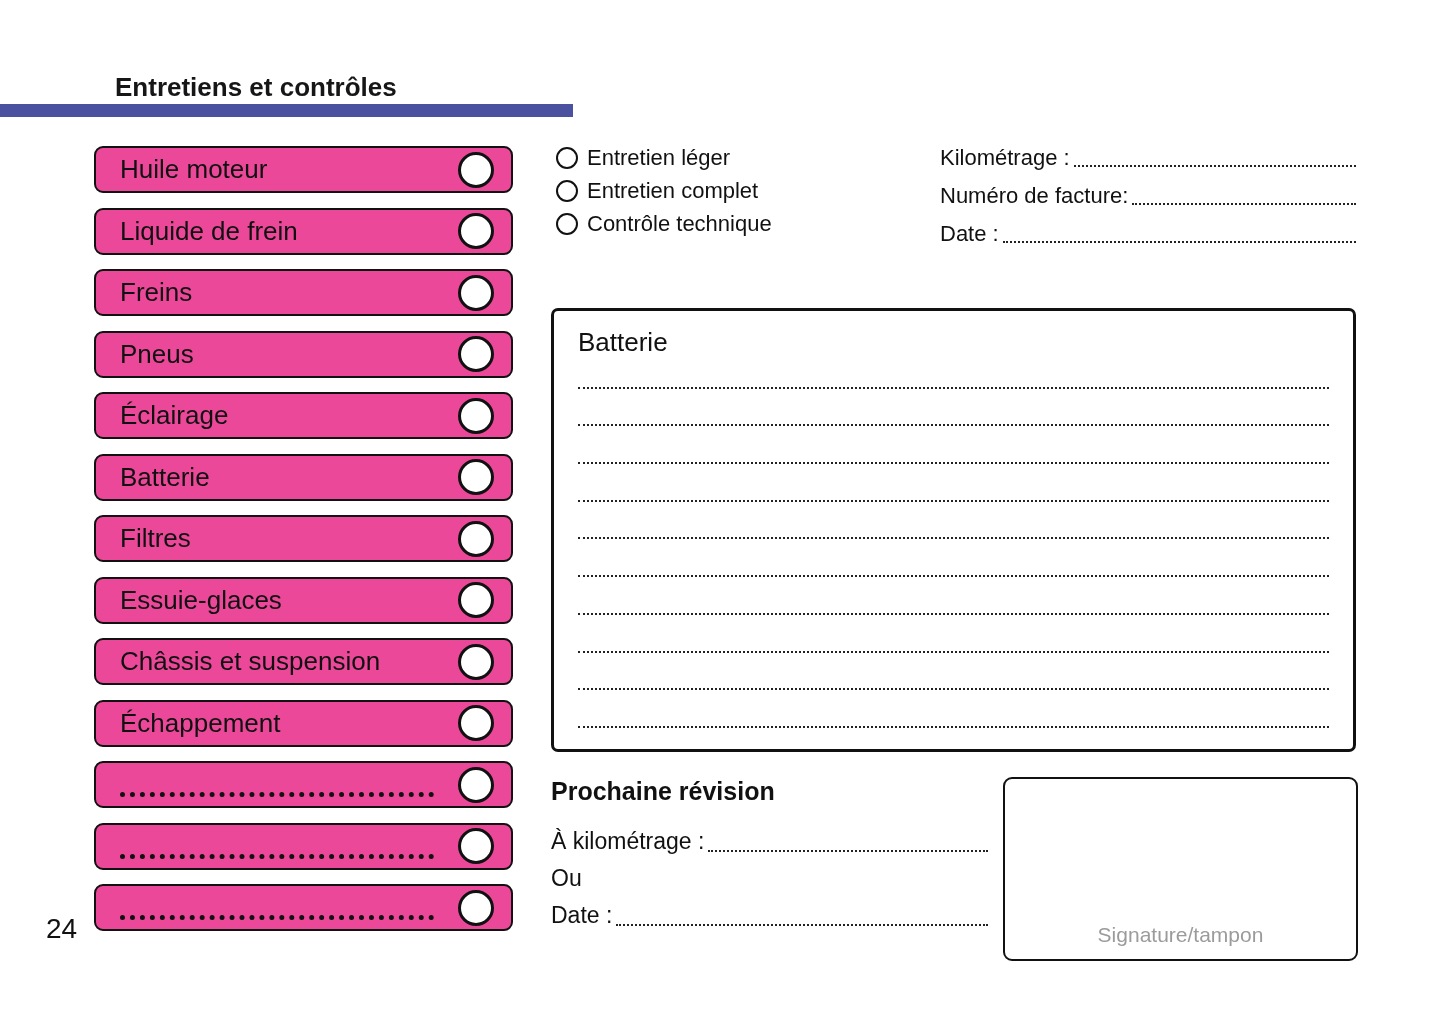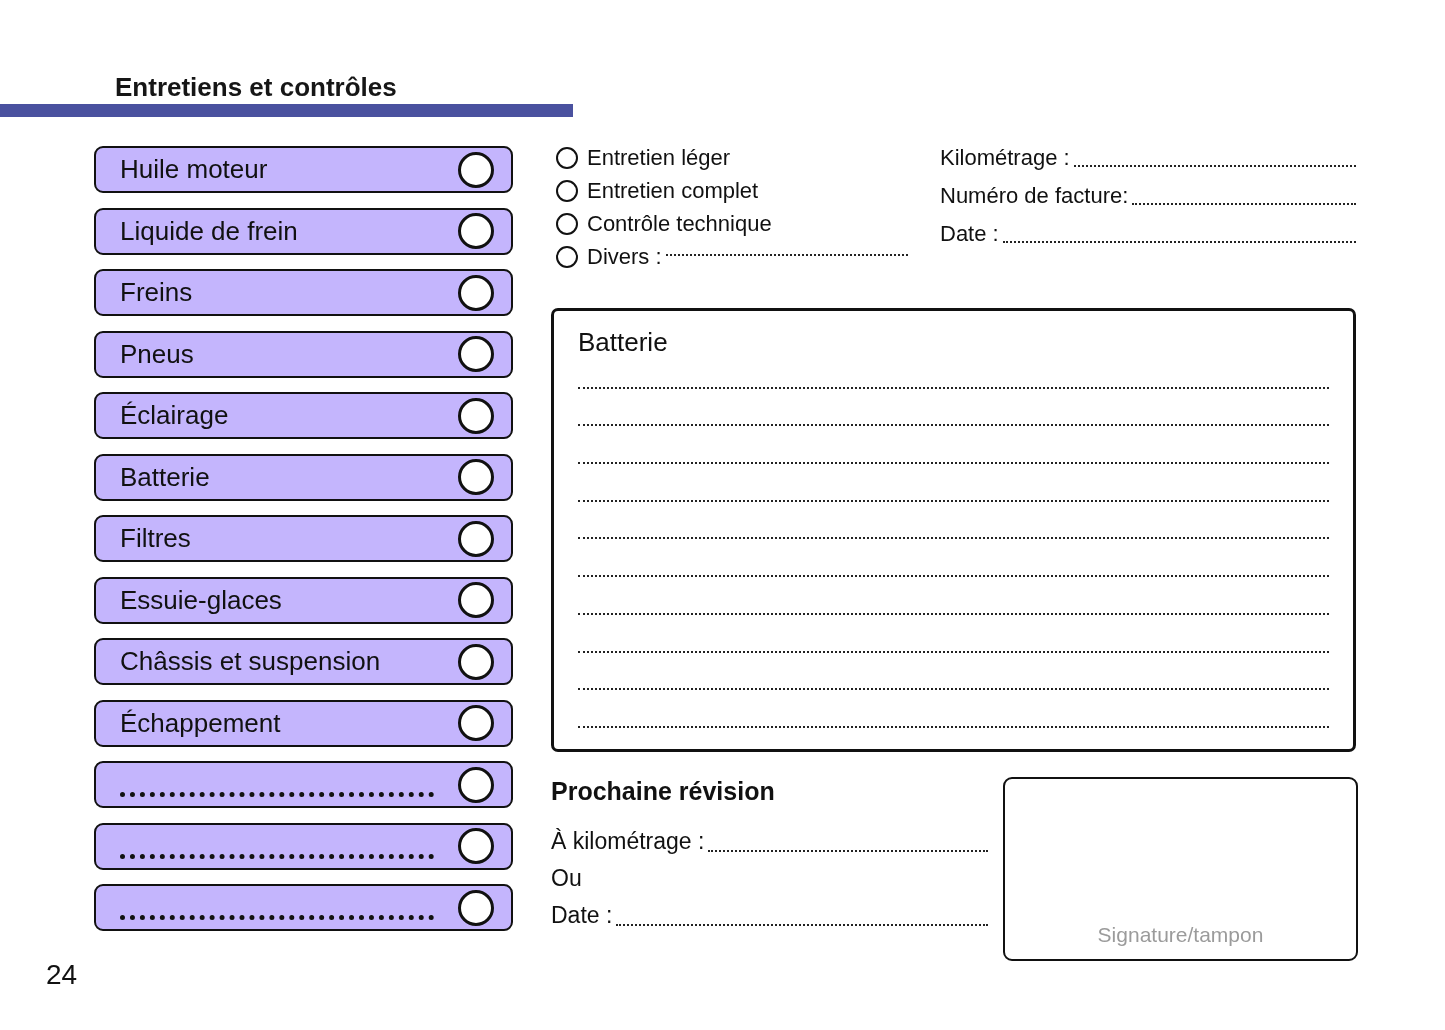--- a/index.html
+++ b/index.html
@@ -8,21 +8,21 @@
     font-family:"Liberation Sans", sans-serif; color:var(--ink); }
   .page { position:relative; width:1445px; height:1030px; overflow:hidden; }
 
   .title { position:absolute; left:115px; top:72px; font-size:26px; font-weight:bold; color:#161616; }
   .accent-bar { position:absolute; left:0; top:104px; width:573px; height:13px; background:var(--accent); }
 
   
   .checklist { position:absolute; left:94px; top:146px; width:419px;
     display:flex; flex-direction:column; gap:14.5px; }
   .check-row { height:47px; border:2.5px solid var(--ink); border-radius:9px;
-    display:flex; align-items:center; padding:0 17px 0 24px; background:#c4b5fd; }
+    display:flex; align-items:center; padding:0 17px 0 24px; background:#ec4899; }
   .check-label { font-size:26px; white-space:nowrap; }
   .check-circle { width:36px; height:36px; border:3px solid var(--ink); border-radius:50%;
     margin-left:auto; flex:none; background:#fff; }
   .dotted-fill { flex:1; border-bottom:5px dotted var(--ink); align-self:flex-end;
     margin:0 24px 9px 0; }
 
   
   .radio-group { position:absolute; left:556px; top:144px; width:352px;
     display:flex; flex-direction:column; gap:6px; }
   .radio-row { display:flex; align-items:center; height:27px; }
@@ -50,21 +50,21 @@
   .next-title { font-size:25px; font-weight:bold; margin-bottom:13px; }
   .ns-row { display:flex; align-items:flex-end; height:37px; }
   .ns-label { font-size:23px; line-height:30px; white-space:nowrap; }
 
   
   .signature-box { position:absolute; left:1003px; top:777px; width:355px; height:184px;
     border:2.5px solid var(--ink); border-radius:9px; background:#fff; }
   .signature-label { position:absolute; bottom:12px; left:0; width:100%; text-align:center;
     color:var(--sig); font-size:21px; }
 
-  .page-number { position:absolute; left:46px; top:959px; font-size:28px; }
+  .page-number { position:absolute; left:46px; top:913px; font-size:28px; }
 </style>
 </head>
 <body>
 
 <div class="page">
 
   <div class="title">Entretiens et contrôles</div>
   <div class="accent-bar"></div>
 
   <div class="checklist">
@@ -128,25 +128,20 @@
       <span class="radio-label">Entretien léger</span>
     </div>
     <div class="radio-row">
       <span class="radio-circle"></span>
       <span class="radio-label">Entretien complet</span>
     </div>
     <div class="radio-row">
       <span class="radio-circle"></span>
       <span class="radio-label">Contrôle technique</span>
     </div>
-    <div class="radio-row">
-      <span class="radio-circle"></span>
-      <span class="radio-label">Divers :</span>
-      <span class="radio-leader"></span>
-    </div>
   </div>
 
   <div class="invoice-fields">
     <div class="field-row">
       <span class="field-label">Kilométrage :</span>
       <span class="leader"></span>
     </div>
     <div class="field-row">
       <span class="field-label">Numéro de facture:</span>
       <span class="leader"></span>

